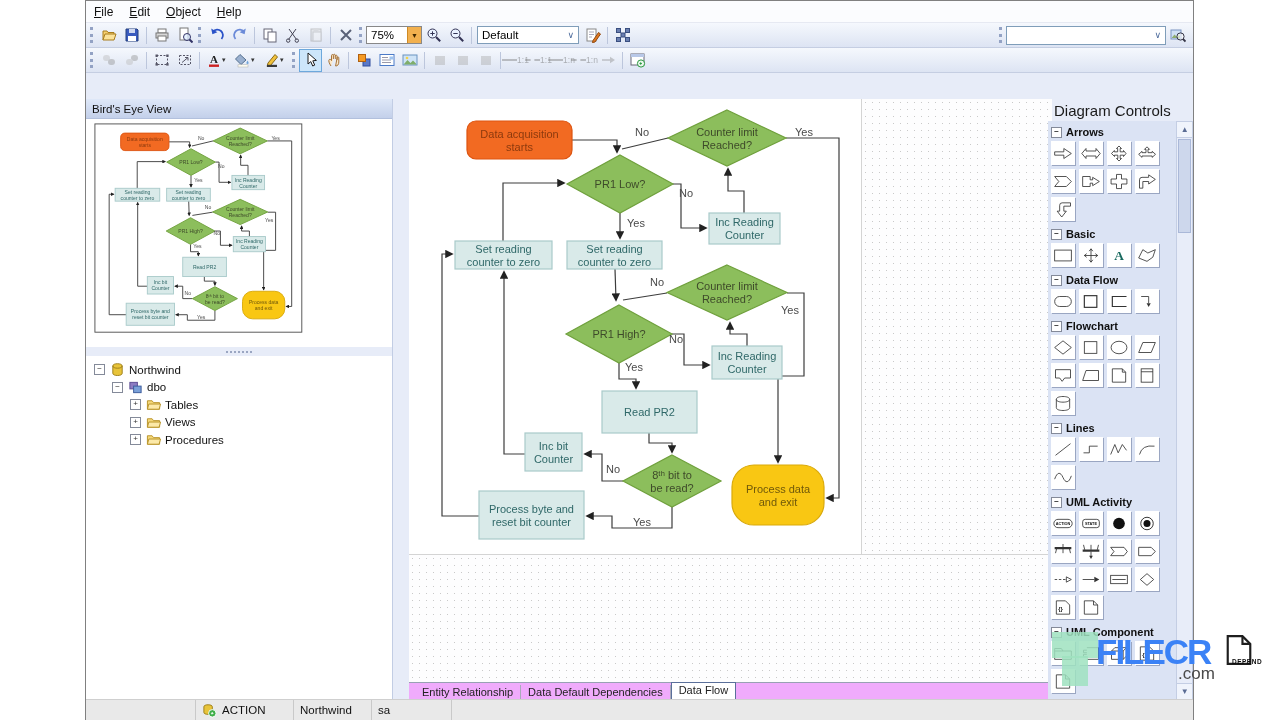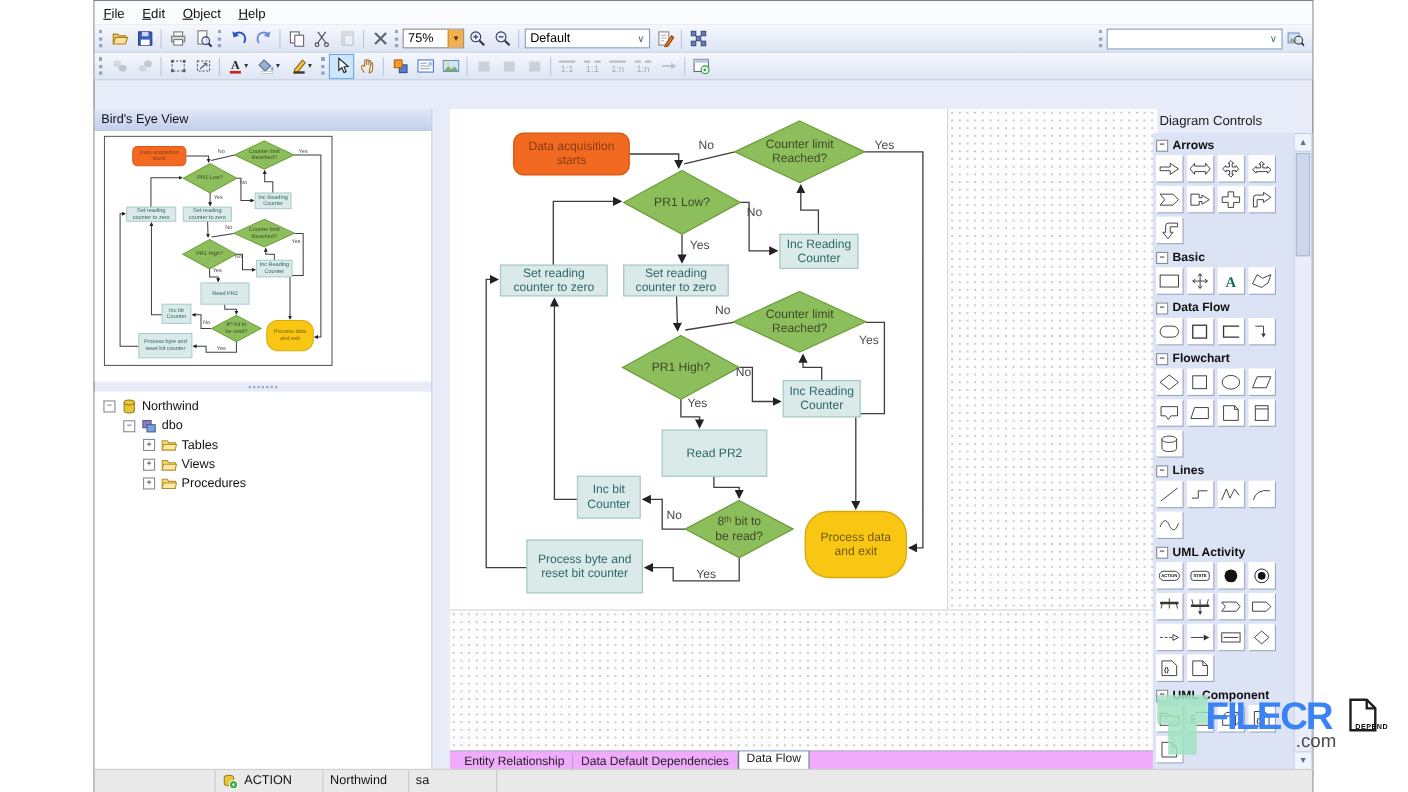--- a/index.html
+++ b/index.html
@@ -19,29 +19,29 @@
   
   .tb{height:24px;background:linear-gradient(#f5f8fd,#dde4f3);display:flex;align-items:center;
     border-bottom:1px solid #c5cee2;padding-left:2px;}
   .grip{height:16px;border-left:3px dotted #93a2c4;margin:0 4px 0 2px;}
   .tbseg{display:flex;align-items:center;}
   .tsep{width:1px;height:17px;background:#bcc6dc;margin:0 3px;}
   .tbtn{width:21px;height:21px;display:flex;align-items:center;justify-content:center;border:1px solid transparent;}
   .tbtn.sel{background:#cde6fa;border:1px solid #6da8dc;}
   .tbtn.dis{opacity:.42;filter:grayscale(85%);}
   .caret{font-size:7px;color:#333;margin-left:0px;width:7px;}
-  .reltxt{display:flex;flex-direction:column;align-items:center;font-size:8.5px;color:#555;line-height:8px;}
+  .reltxt{display:flex;flex-direction:row;align-items:center;font-size:8.5px;color:#555;line-height:8px;}
   .reltxt .bar{width:15px;border-top:2px solid #777;margin-bottom:1px;}
   .reltxt.dash .bar{border-top-style:dashed;}
   .combo{display:inline-flex;align-items:center;background:#fff;border:1px solid #7f9db9;height:18px;
     font-size:11.5px;color:#000;padding-left:4px;box-sizing:border-box;}
   .zoom-combo{width:56px;border-color:#888;}
   .combo-btn{margin-left:auto;width:13px;height:16px;background:#f2b04e;border-left:1px solid #cf8a24;
     font-size:7px;color:#402800;display:flex;align-items:center;justify-content:center;}
-  .style-combo{width:114px;margin:0 2px;}
+  .style-combo{width:102px;margin:0 2px;}
   .chev{margin-left:auto;color:#49689a;font-size:9px;padding:0 4px;}
   .search-combo{width:160px;height:19px;}
   .tb-right{margin-left:auto;display:flex;align-items:center;margin-right:4px;}
   
   .left-panel{position:absolute;left:0;top:98px;width:306px;height:601px;display:flex;flex-direction:column;
     border-right:1px solid #c2cde4;}
   .panel-h{height:19px;background:linear-gradient(#dfe8f8,#c3d0ea);font-size:11.5px;color:#101010;
     display:flex;align-items:center;padding-left:6px;border-bottom:1px solid #b2c0dd;}
   .bev{height:228px;background:#fff;position:relative;}
   .vhandle{height:9px;display:flex;align-items:center;justify-content:center;}
@@ -59,21 +59,21 @@
   .dots-r{left:452px;top:0;width:191px;height:455px;border-left:1px solid #d4d4d4;}
   .dots-b{left:0;top:455px;width:643px;height:128px;border-top:1px solid #d4d4d4;}
   #main-svg{position:absolute;left:0;top:0;}
   .tabbar{height:18px;background:#f0abfc;border-top:1px solid #98a0b4;display:flex;align-items:flex-end;
     padding-left:6px;}
   .ctab{font-size:11px;color:#222;padding:1px 7px 2px;border-right:1px solid #aab;height:13px;}
   .ctab.active{background:#fff;border:1px solid #5a6f9a;border-bottom:none;height:15px;margin-bottom:0;
     border-right:1px solid #5a6f9a;}
   
   .right-panel{position:absolute;left:960px;top:98px;width:147px;height:601px;}
-  .dc-title{height:22px;font-size:12px;color:#1a1a1a;display:flex;align-items:center;padding-left:8px;}
+  .dc-title{height:22px;font-size:15px;color:#1a1a1a;display:flex;align-items:center;padding-left:8px;}
   .palette-wrap{position:absolute;left:2px;top:22px;right:0;bottom:0;display:flex;}
   .palette{width:129px;background:#dbe3f4;padding:2px 0 0 3px;overflow:hidden;}
   .psec-h{display:flex;align-items:center;height:18px;font-size:11px;font-weight:bold;color:#101010;}
   .psec-h .ebox{margin-right:4px;}
   .ptiles{display:flex;flex-wrap:wrap;width:116px;}
   .ptile{width:24px;height:24px;background:#fff;margin:0 4px 4px 0;display:flex;align-items:center;
     justify-content:center;box-shadow:1px 1px 0 #9aa6c2;}
   .vscroll{width:15px;background:#e8edf9;border:1px solid #c4cee4;display:flex;flex-direction:column;}
   .varrow{height:15px;display:flex;align-items:center;justify-content:center;background:#f0f4fc;
     border-bottom:1px solid #c4cee4;color:#5a6c94;font-size:8px;}

